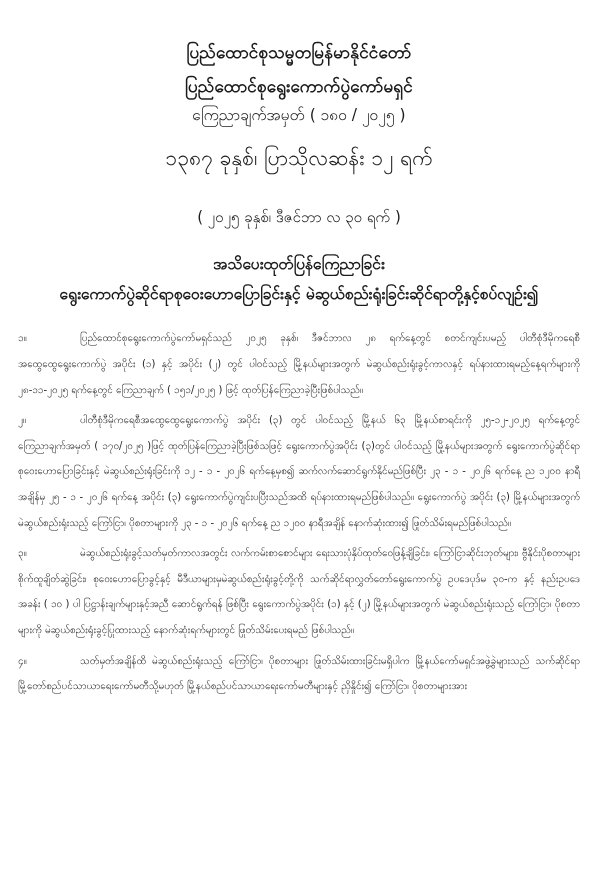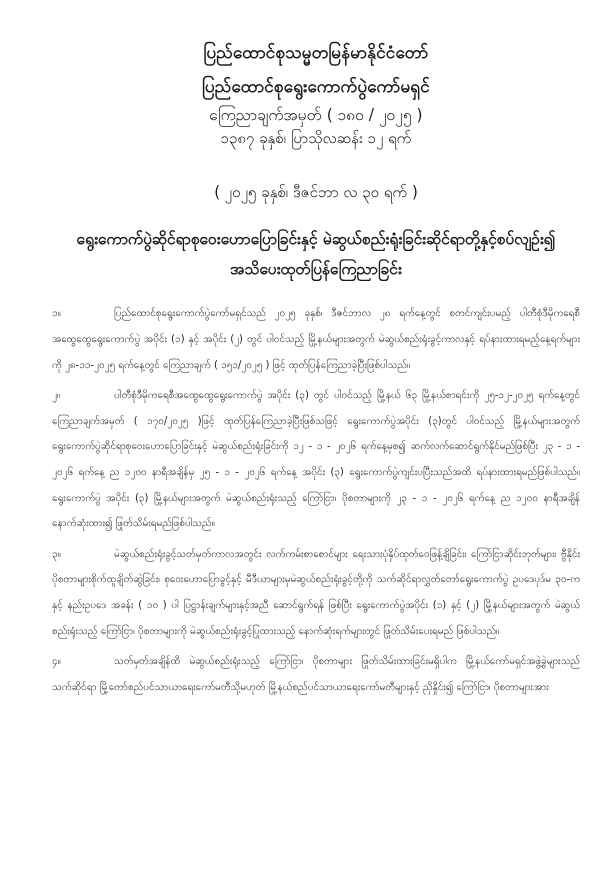--- a/index.html
+++ b/index.html
@@ -8,41 +8,42 @@
     background: #ffffff;
     font-family: "DejaVu Sans", "Liberation Sans", sans-serif;
     color: #1b1b1b;
   }
   .page {
     position: relative;
     width: 611px;
     height: 874px;
     background: #ffffff;
     box-sizing: border-box;
-    padding: 44px 31px 0 52px;
+    padding: 44px 31px 0 18px;
     overflow: hidden;
   }
   .doc-header {
     text-align: center;
   }
   .hdr-line1, .hdr-line2 {
     font-size: 17px;
     font-weight: 700;
     line-height: 1.0;
     margin-bottom: 17px;
     letter-spacing: 0.2px;
   }
   .hdr-line2 { margin-bottom: 4px; }
   .hdr-no {
     font-size: 15.5px;
     font-weight: 400;
     margin-top: 10px;
+    margin-bottom: 16px;
   }
   .hdr-date1 {
-    font-size: 15px;
+    font-size: 21px;
     margin-bottom: 13px;
   }
   .hdr-date2 {
     font-size: 15px;
     margin-bottom: 0;
     margin-top: 32px;
   }
   .subject {
     text-align: center;
     font-weight: 700;
@@ -75,22 +76,22 @@
 
   <div class="doc-header">
     <div class="hdr-line1">ပြည်ထောင်စုသမ္မတမြန်မာနိုင်ငံတော်</div>
     <div class="hdr-line2">ပြည်ထောင်စုရွေးကောက်ပွဲကော်မရှင်</div>
     <div class="hdr-no">ကြေညာချက်အမှတ် ( ၁၈၀ / ၂၀၂၅ )</div>
     <div class="hdr-date1">၁၃၈၇ ခုနှစ်၊ ပြာသိုလဆန်း ၁၂ ရက်</div>
     <div class="hdr-date2">( ၂၀၂၅ ခုနှစ်၊ ဒီဇင်ဘာ လ ၃၀ ရက် )</div>
   </div>
 
   <div class="subject">
+    <span class="subject-line">အသိပေးထုတ်ပြန်ကြေညာခြင်း</span>
     <span class="subject-line">ရွေးကောက်ပွဲဆိုင်ရာစုဝေးဟောပြောခြင်းနှင့် မဲဆွယ်စည်းရုံးခြင်းဆိုင်ရာတို့နှင့်စပ်လျဉ်း၍</span>
-    <span class="subject-line">အသိပေးထုတ်ပြန်ကြေညာခြင်း</span>
   </div>
 
   <div class="body-text">
 
     <p class="para">
       <span class="para-num">၁။</span><span class="seg">ပြည်ထောင်စုရွေးကောက်ပွဲကော်မရှင်သည် ၂၀၂၅ ခုနှစ်၊ ဒီဇင်ဘာလ ၂၈ ရက်နေ့တွင် စတင်ကျင်းပမည့် ပါတီစုံဒီမိုကရေစီအထွေထွေရွေးကောက်ပွဲ အပိုင်း (၁) နှင့် အပိုင်း (၂) တွင် ပါဝင်သည့် မြို့နယ်များအတွက် မဲဆွယ်စည်းရုံးခွင့်ကာလနှင့် ရပ်နားထားရမည့်နေ့ရက်များကို ၂၈-၁၁-၂၀၂၅ ရက်နေ့တွင် ကြေညာချက် ( ၁၅၁/၂၀၂၅ ) ဖြင့် ထုတ်ပြန်ကြေညာခဲ့ပြီးဖြစ်ပါသည်။</span><span class="seg-bold"></span><span class="seg"></span>
     </p>
 
     <p class="para">
       <span class="para-num">၂။</span><span class="seg">ပါတီစုံဒီမိုကရေစီအထွေထွေရွေးကောက်ပွဲ အပိုင်း (၃) တွင် ပါဝင်သည့် မြို့နယ် ၆၃ မြို့နယ်စာရင်းကို ၂၅-၁၂-၂၀၂၅ ရက်နေ့တွင် ကြေညာချက်အမှတ် ( ၁၇၀/၂၀၂၅ )ဖြင့် ထုတ်ပြန်ကြေညာခဲ့ပြီးဖြစ်သဖြင့် ရွေးကောက်ပွဲအပိုင်း (၃)တွင် ပါဝင်သည့် မြို့နယ်များအတွက် ရွေးကောက်ပွဲဆိုင်ရာစုဝေးဟောပြောခြင်းနှင့် မဲဆွယ်စည်းရုံးခြင်းကို ၁၂ - ၁ - ၂၀၂၆ ရက်နေ့မှစ၍ ဆက်လက်ဆောင်ရွက်နိုင်မည်ဖြစ်ပြီး </span><span class="seg-bold">၂၃ - ၁ - ၂၀၂၆ ရက်နေ့ ည ၁၂၀၀ နာရီအချိန်မှ ၂၅ - ၁ - ၂၀၂၆ ရက်နေ့ အပိုင်း (၃) ရွေးကောက်ပွဲကျင်းပပြီးသည်အထိ</span><span class="seg"> ရပ်နားထားရမည်ဖြစ်ပါသည်။ ရွေးကောက်ပွဲ အပိုင်း (၃) မြို့နယ်များအတွက် မဲဆွယ်စည်းရုံးသည့် ကြော်ငြာ၊ ပိုစတာများကို ၂၃ - ၁ - ၂၀၂၆ ရက်နေ့ ည ၁၂၀၀ နာရီအချိန် နောက်ဆုံးထား၍ ဖြုတ်သိမ်းရမည်ဖြစ်ပါသည်။</span>

